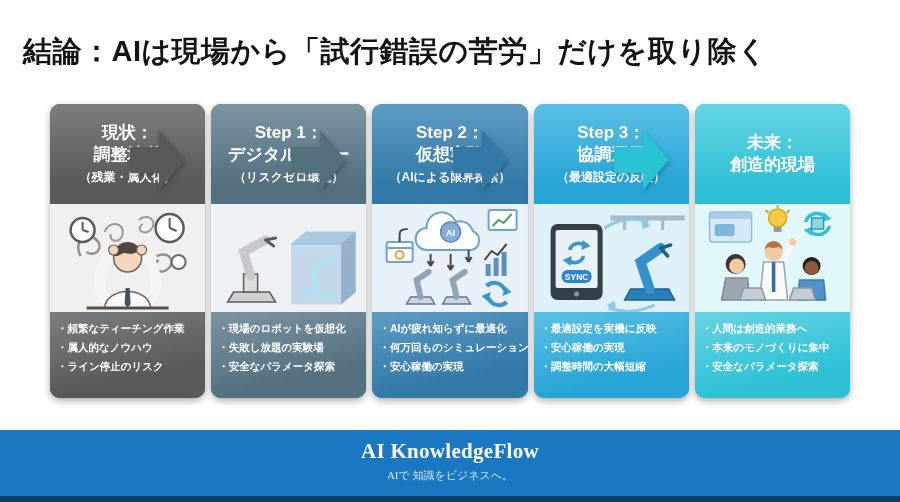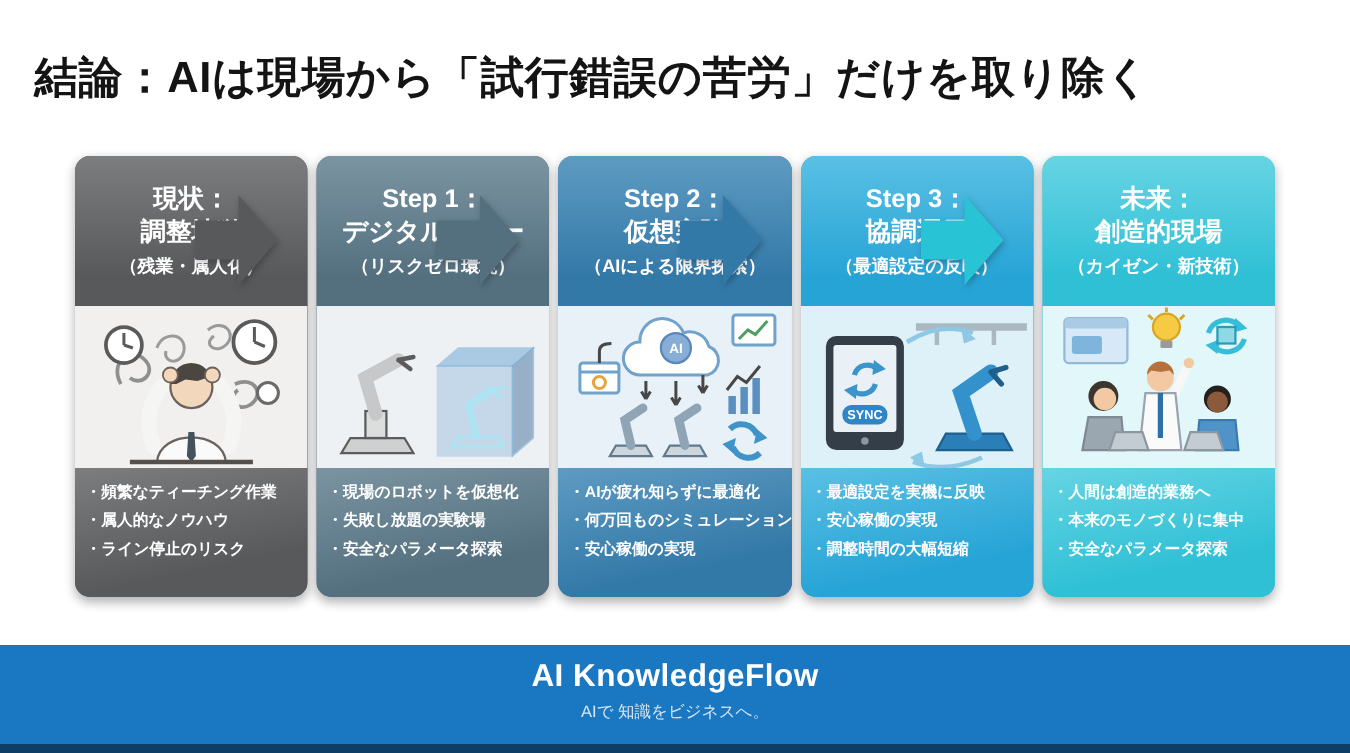--- a/index.html
+++ b/index.html
@@ -49,21 +49,21 @@
   .col-bullets li::before { content:"・"; }
   .flow-arrow {
     position:absolute; top:127px; z-index:6;
     filter:drop-shadow(1px 2px 2px rgba(0,0,0,0.25));
   }
   .flow-arrow.a0 { left:130px; }
   .flow-arrow.a1 { left:291px; }
   .flow-arrow.a2 { left:453px; }
   .flow-arrow.a3 { left:614px; }
   .footer {
-    position:absolute; left:0; top:430px; width:900px; height:72px;
+    position:absolute; left:0; top:430px; width:900px; height:72px;font-family:Liberation Serif, serif;
   }
   .footer-main {
     height:66px; text-align:center; color:#fff;
   }
   .footer-brand { font-size:21px; font-weight:800; padding-top:9px; letter-spacing:0.3px; }
   .footer-byline { font-size:12px; font-weight:700; margin-top:1px; opacity:0.96; }
   .footer-tagline { font-size:11px; margin-top:4px; opacity:0.82; }
   .footer-strip { height:6px; }
 </style>
 </head>
@@ -221,21 +221,20 @@
       <li>調整時間の大幅短縮</li>
     </ul>
   </div>
 
   <div class="column" style="--col: #2fc0d6; --col-light: #66d4e3; --img-bg: #e2f7fa;">
     <div class="col-header">
       <div class="col-heading">
         <span>未来：</span><br>
         <span>創造的現場</span>
       </div>
-      <div class="col-subtitle">（カイゼン・新技術）</div>
     </div>
     <div class="col-image">
       <svg viewBox="0 0 150 108">
         <rect x="12" y="8" width="42" height="30" rx="3" fill="#d7e9f7" stroke="#93b9d8" stroke-width="1.5"></rect>
         <rect x="12" y="8" width="42" height="7" rx="3" fill="#a9cbe6"></rect>
         <rect x="17" y="20" width="20" height="12" rx="2" fill="#7fb4dd"></rect>
         <circle cx="80" cy="14" r="9" fill="#f7ca44" stroke="#daa424" stroke-width="1.5"></circle>
         <rect x="76" y="23" width="8" height="5" rx="1" fill="#9a9a9a"></rect>
         <line x1="80" y1="1" x2="80" y2="4" stroke="#daa424" stroke-width="2"></line>
         <line x1="68" y1="6" x2="71" y2="9" stroke="#daa424" stroke-width="2"></line>

